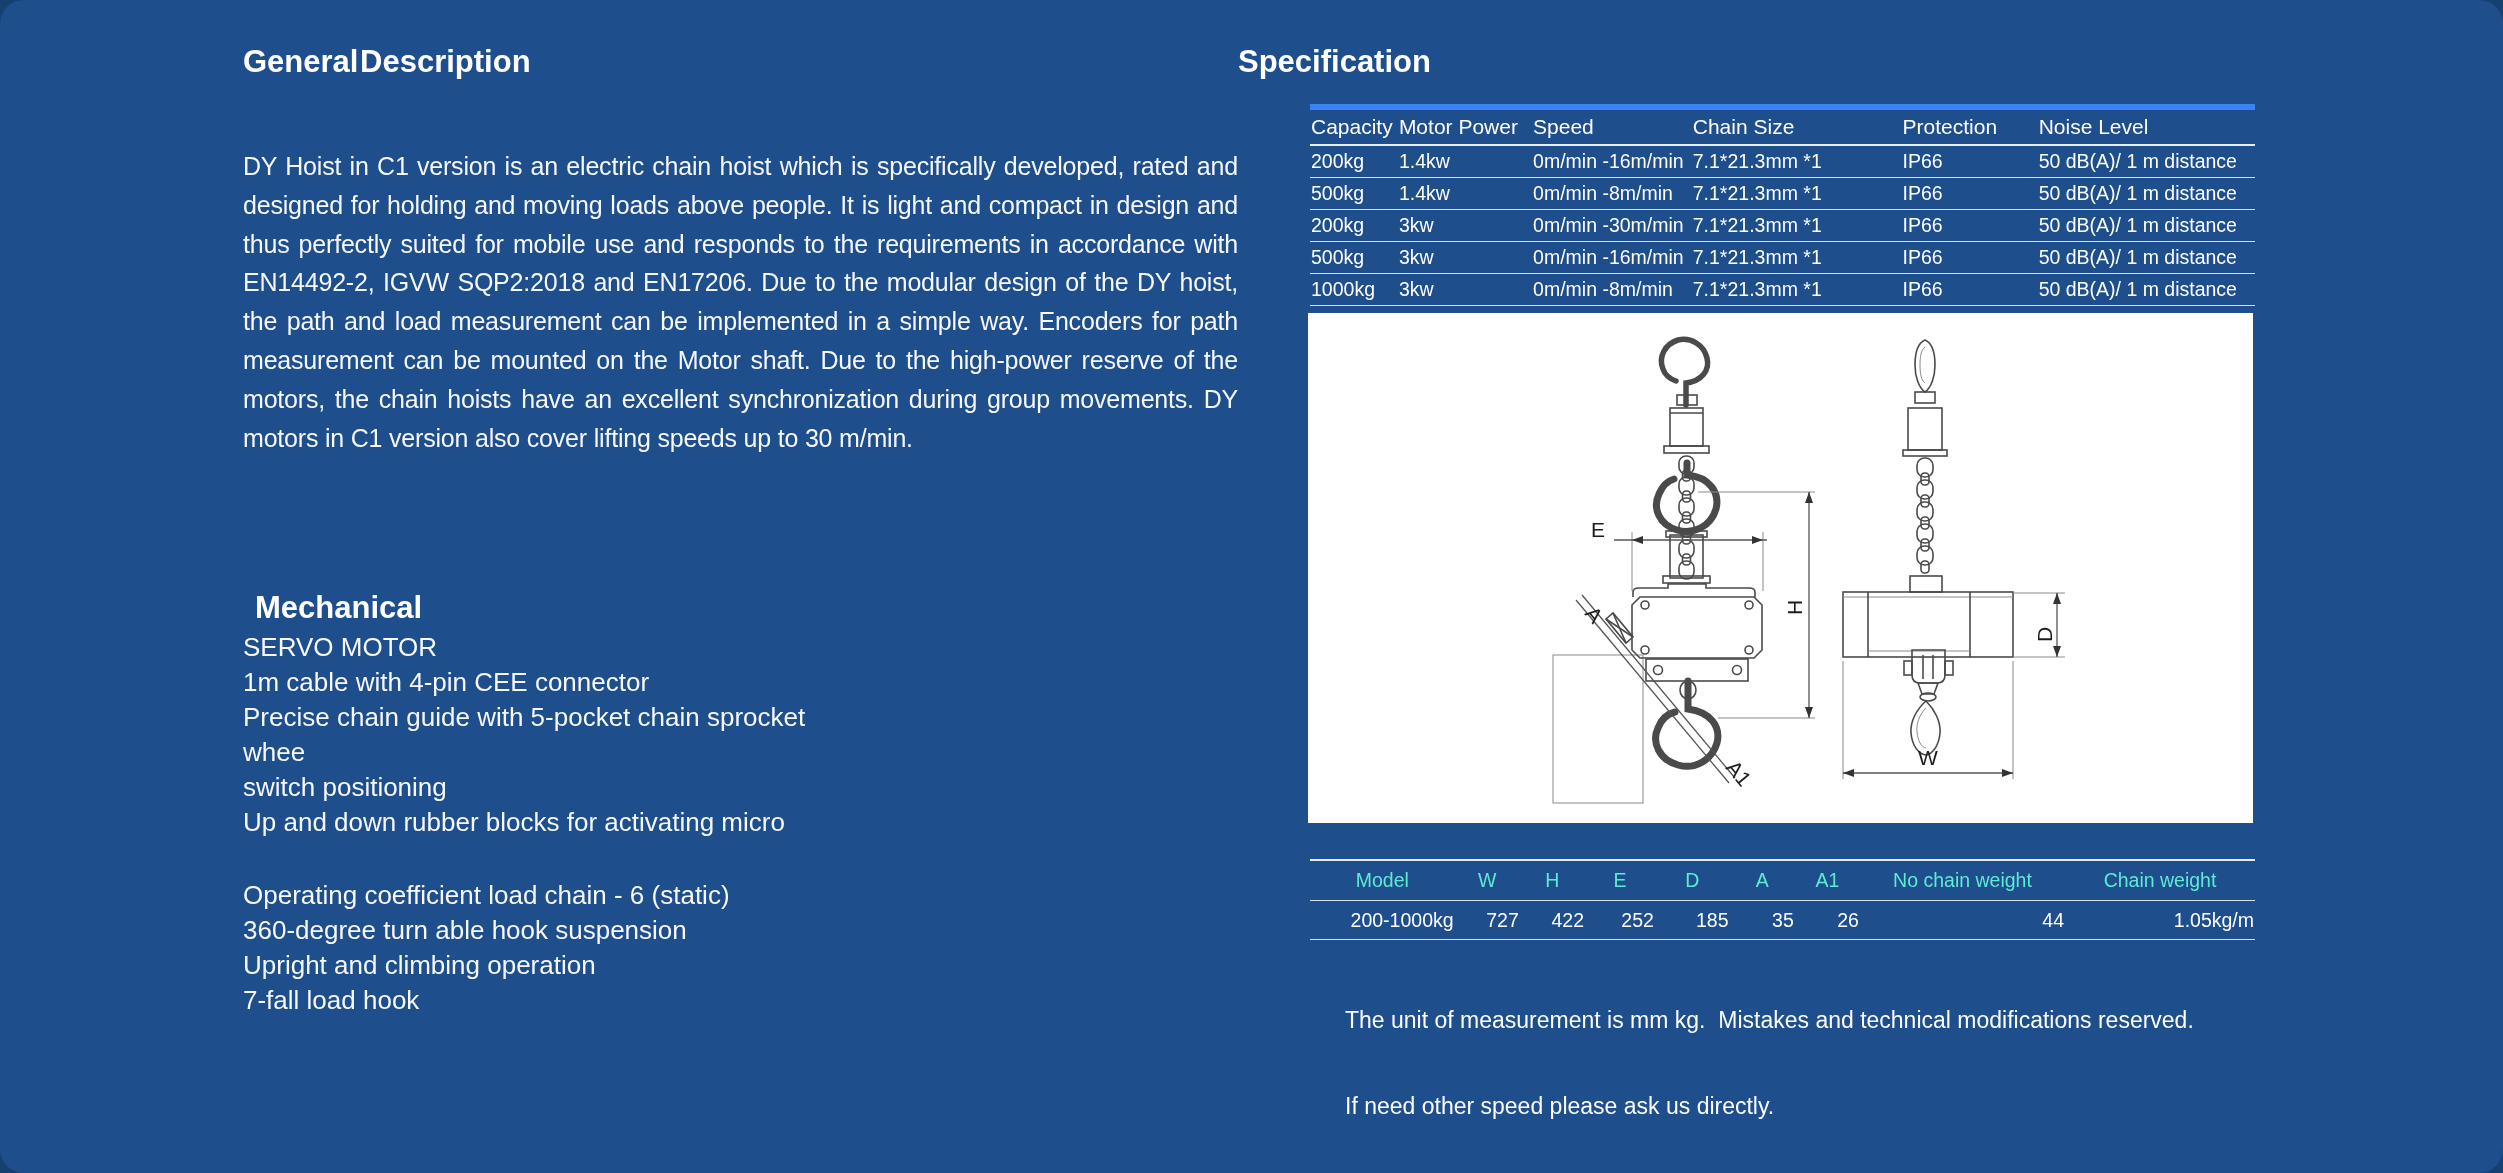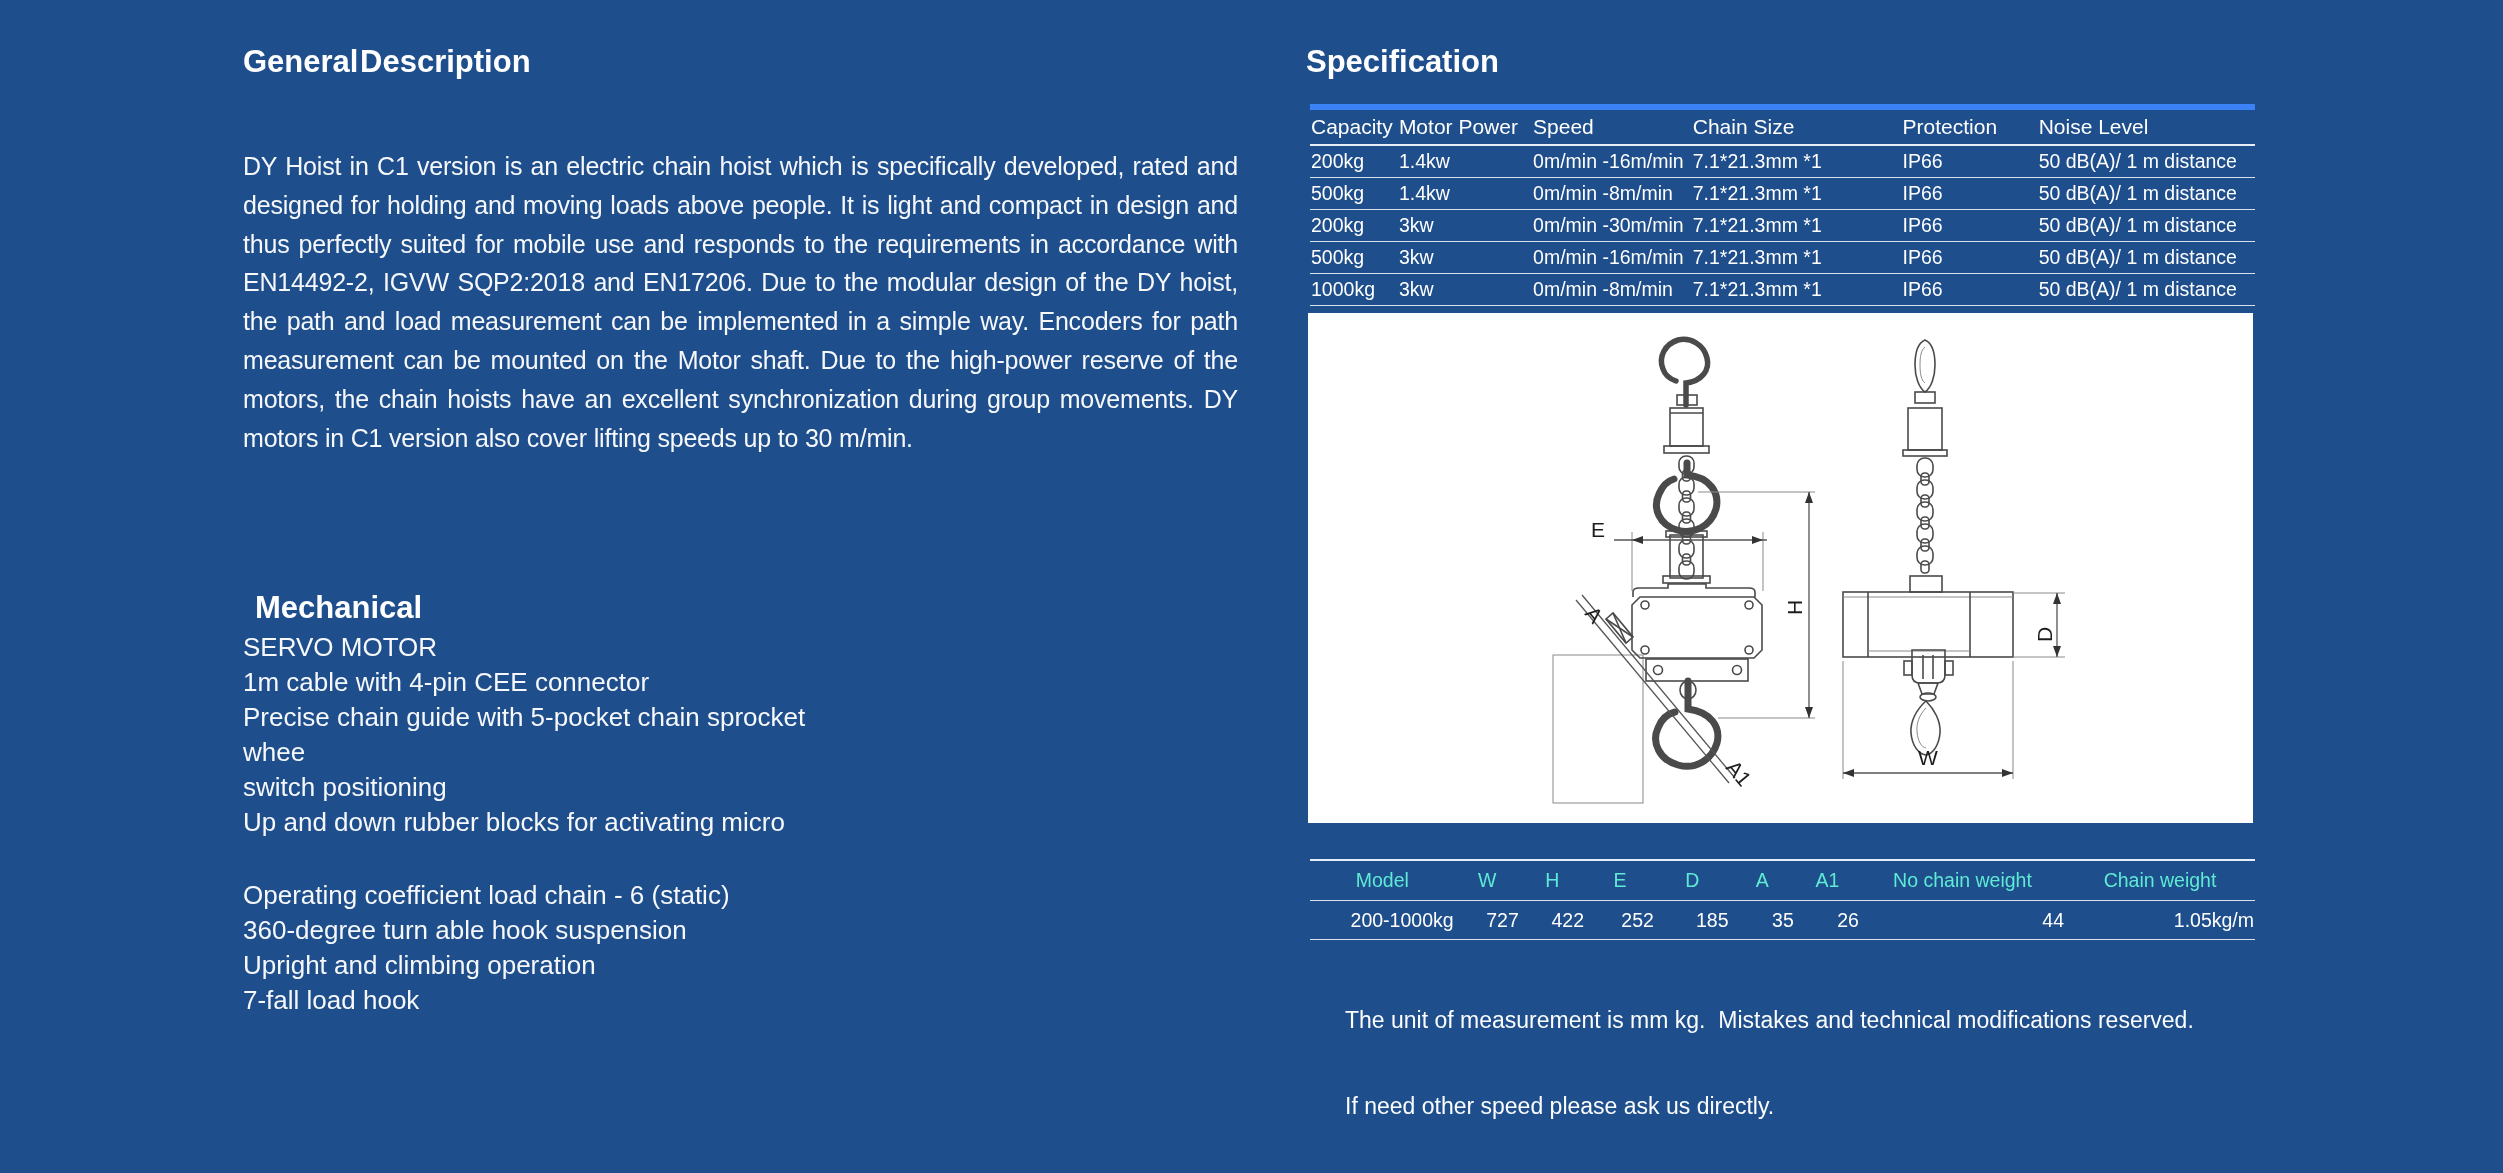--- a/index.html
+++ b/index.html
@@ -1,20 +1,20 @@
 <!DOCTYPE html>
 <html><head>
 <meta charset="utf-8">
 <style>
   html,body{margin:0;padding:0;background:#16406f;}
   .page{position:relative;width:2503px;height:1173px;background:#1e4e8b;
-        font-family:"Liberation Sans",sans-serif;color:#fff;overflow:hidden;}
+        font-family:"Liberation Sans",sans-serif;color:#fff;overflow:hidden;border-radius:24px;}
   .sec-heading{position:absolute;margin:0;font-size:31px;font-weight:700;color:#ffffff;letter-spacing:0px;}
   #gd-heading{left:243px;top:44px;word-spacing:-7px;}
-  #spec-heading{left:1306px;top:44px;}
+  #spec-heading{left:1238px;top:44px;}
   #mech-heading{left:255px;top:550px;margin-top:40px;}
   .para{position:absolute;left:243px;top:122px;width:995px;font-size:25px;line-height:38.8px;
         text-align:justify;color:#f6f8fb;letter-spacing:-0.2px;}
   .mlist{position:absolute;left:243px;width:760px;font-size:26px;line-height:35px;color:#f6f8fb;}
   #mech-list-1{top:630px;}
   #mech-list-2{top:878px;}
   table{position:absolute;border-collapse:collapse;table-layout:fixed;}
   .spec-t{left:1310px;top:104px;width:945px;}
   .spec-t th{height:32px;font-weight:400;font-size:21px;color:#fff;text-align:left;
              border-top:6px solid #3b82f6;border-bottom:2px solid #e8eef5;white-space:nowrap;overflow:hidden;}

